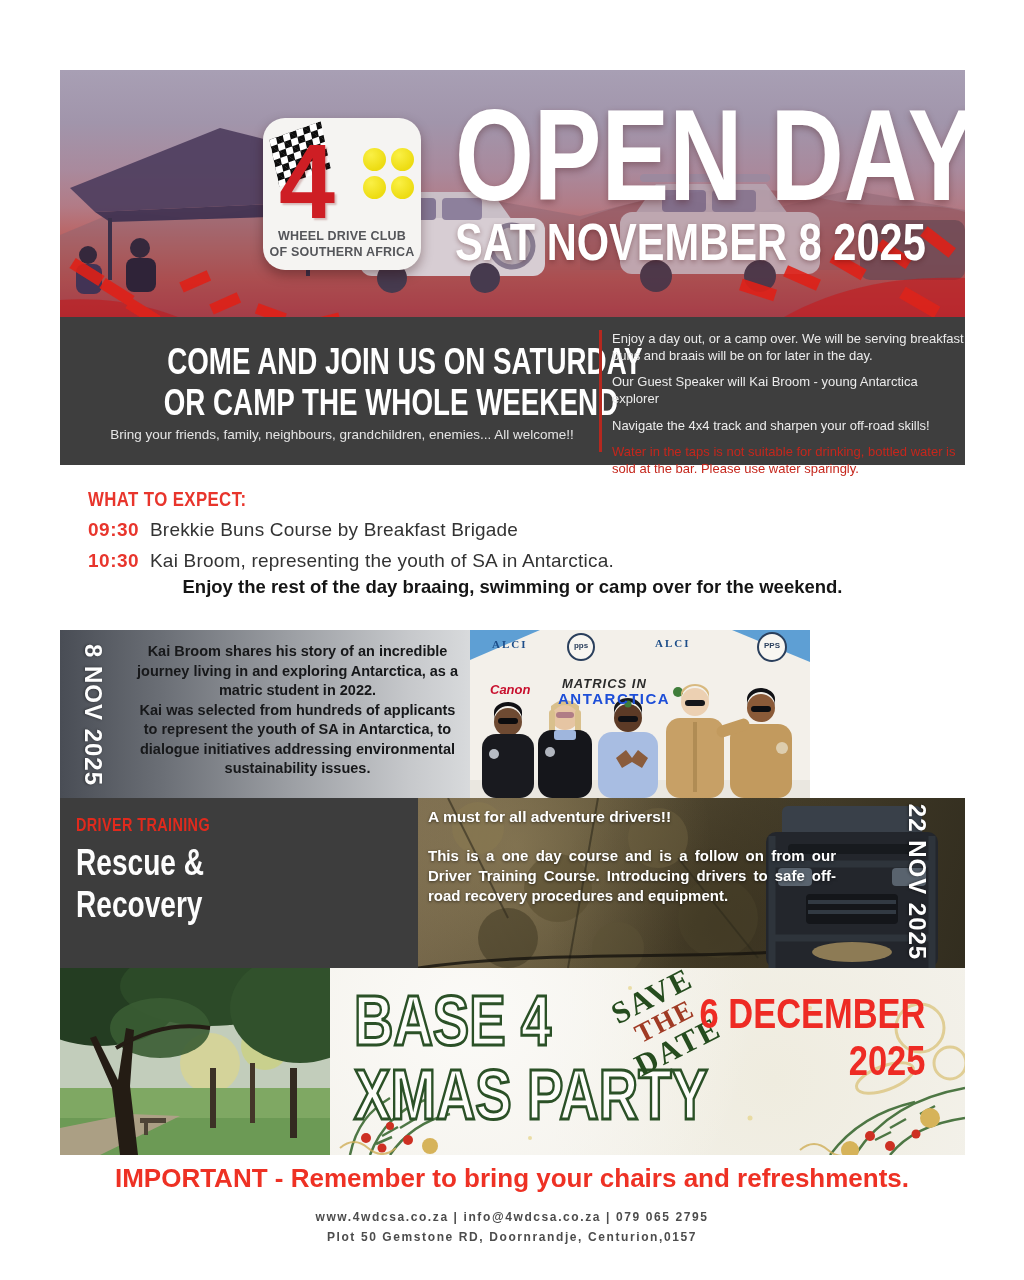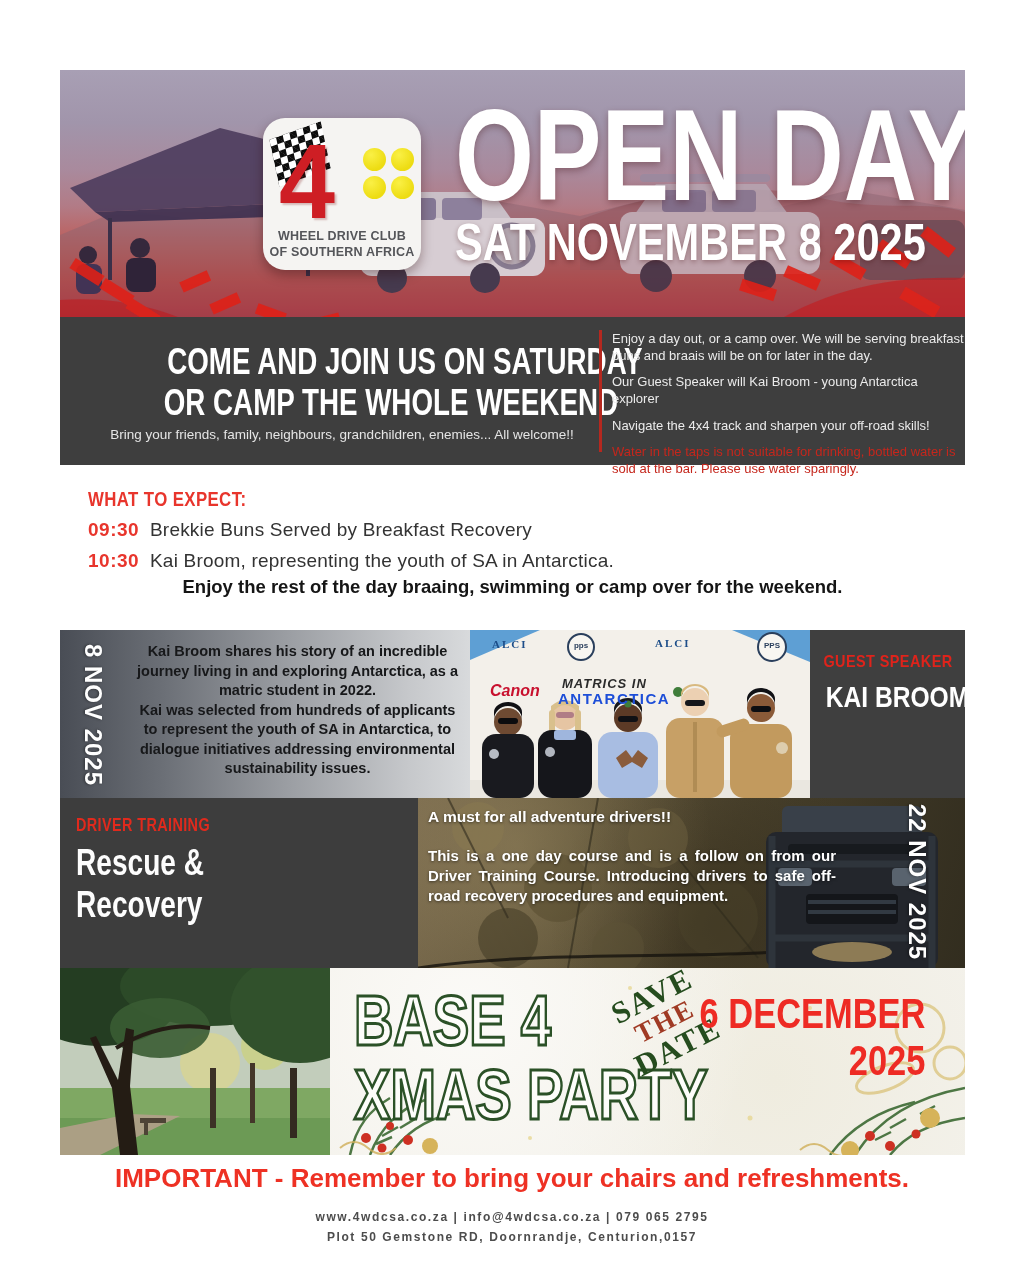--- a/index.html
+++ b/index.html
@@ -72,21 +72,21 @@
   .photo1{position:absolute;left:410px;top:0;width:340px;height:168px;background:#f3f0ea;overflow:hidden;}
   .photo1 .bt{position:absolute;font-weight:bold;}
   .b-alci1{left:22px;top:8px;color:#1d4e89;font-size:11px;letter-spacing:2px;
     font-family:"Liberation Serif",serif;}
   .b-pps{left:97px;top:3px;width:24px;height:24px;border:2px solid #2a3f5c;border-radius:50%;
     color:#2a3f5c;font-size:8px;text-align:center;line-height:22px;background:#f8f6f1;}
   .b-alci2{left:185px;top:7px;color:#1d4e89;font-size:11px;letter-spacing:2px;
     font-family:"Liberation Serif",serif;}
   .b-pps2{left:287px;top:2px;width:26px;height:26px;border:2px solid #2a3f5c;border-radius:50%;
     color:#2a3f5c;font-size:8px;text-align:center;line-height:24px;background:#f8f6f1;}
-  .b-canon{left:20px;top:52px;color:#c8102e;font-size:16px;font-style:italic;}
+  .b-canon{left:20px;top:52px;color:#c8102e;font-size:13px;font-style:italic;}
   .b-mat1{left:92px;top:46px;font-size:13px;font-style:italic;color:#2a2a2a;letter-spacing:1px;}
   .b-mat2{left:88px;top:60px;font-size:15px;color:#1d4ed8;letter-spacing:1.5px;}
   .p-dark1{position:absolute;left:750px;top:0;width:155px;height:168px;background:#3f3f3f;
     text-align:center;}
   .gs-label{display:inline-block;margin-top:22px;color:#df231b;font-weight:bold;font-size:17px;
     letter-spacing:.5px;white-space:nowrap;transform:scaleX(.85);}
   .gs-name{display:inline-block;margin-top:8px;color:#fff;font-weight:bold;font-size:30px;
     white-space:nowrap;transform:scaleX(.82);}
 
   .p-dark2{position:absolute;left:0;top:0;width:358px;height:170px;background:#3d3d3d;}
@@ -222,21 +222,21 @@
       <p>Our Guest Speaker will Kai Broom - young Antarctica explorer</p>
       <p>Navigate the 4x4 track and sharpen your off-road skills!</p>
       <p class="warn">Water in the taps is not suitable for drinking, bottled water is sold at the bar. Please use water sparingly.</p>
     </div>
   </div>
 
   <div id="expect">
     <span class="exp-head">WHAT TO EXPECT:</span>
     <div class="exp-row">
       <span class="exp-time">09:30</span>
-      <span class="exp-act">Brekkie Buns Served by Breakfast Recovery</span>
+      <span class="exp-act">Brekkie Buns Course by Breakfast Brigade</span>
     </div>
     <div class="exp-row">
       <span class="exp-time">10:30</span>
       <span class="exp-act">Kai Broom, representing the youth of SA in Antarctica.</span>
     </div>
   </div>
   <div id="note">Enjoy the rest of the day braaing, swimming or camp over for the weekend.</div>
 
   <div id="row1" class="row">
     <div class="p-grad">
@@ -297,24 +297,20 @@
           <circle cx="312" cy="118" r="6" fill="#e3d9c2" opacity=".8"></circle>
         </g>
       </svg>
       <span class="bt b-alci1">ALCI</span>
       <span class="bt b-pps">pps</span>
       <span class="bt b-alci2">ALCI</span>
       <span class="bt b-pps2">PPS</span>
       <span class="bt b-canon">Canon</span>
       <span class="bt b-mat1">MATRICS IN</span>
       <span class="bt b-mat2">ANTARCTICA</span>
-    </div>
-    <div class="p-dark1">
-      <div><span class="gs-label">GUEST SPEAKER</span></div>
-      <div><span class="gs-name">KAI BROOM</span></div>
     </div>
   </div>
 
   <div id="row2" class="row">
     <div class="p-dark2">
       <div class="dt-label">DRIVER TRAINING</div>
       <div class="dt-title">
         <div>Rescue &amp;</div>
         <div>Recovery</div>
       </div>

